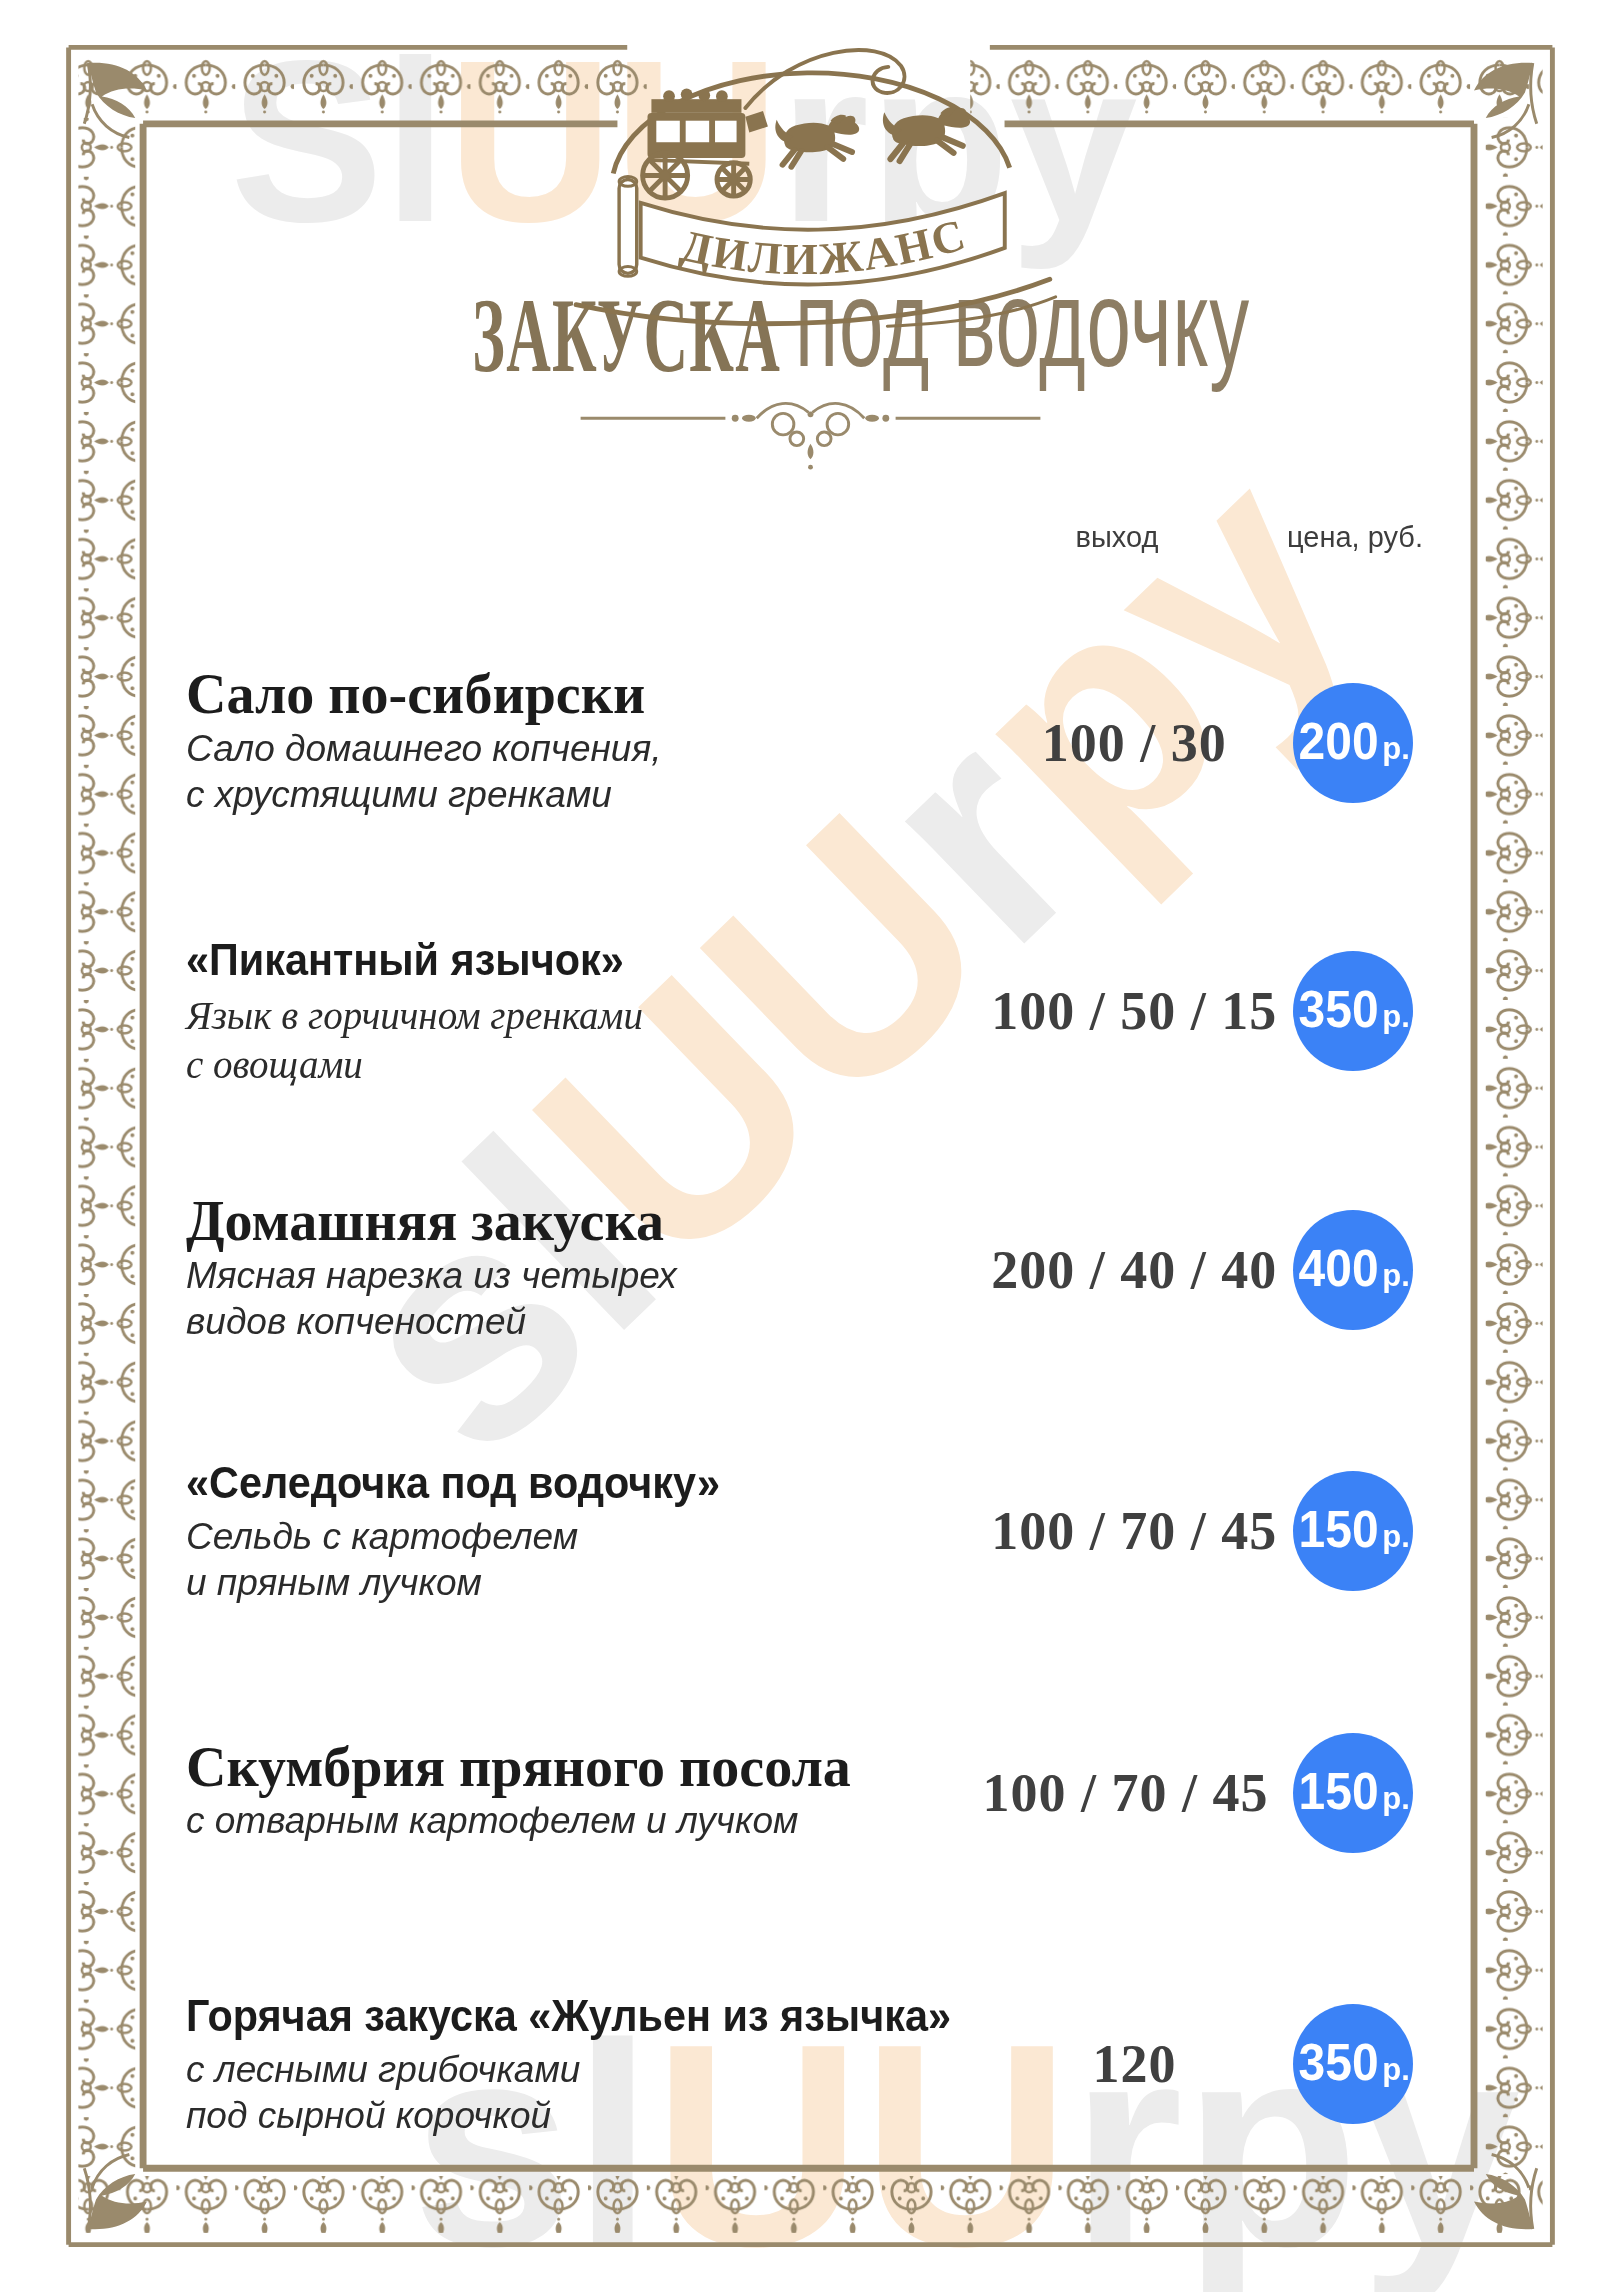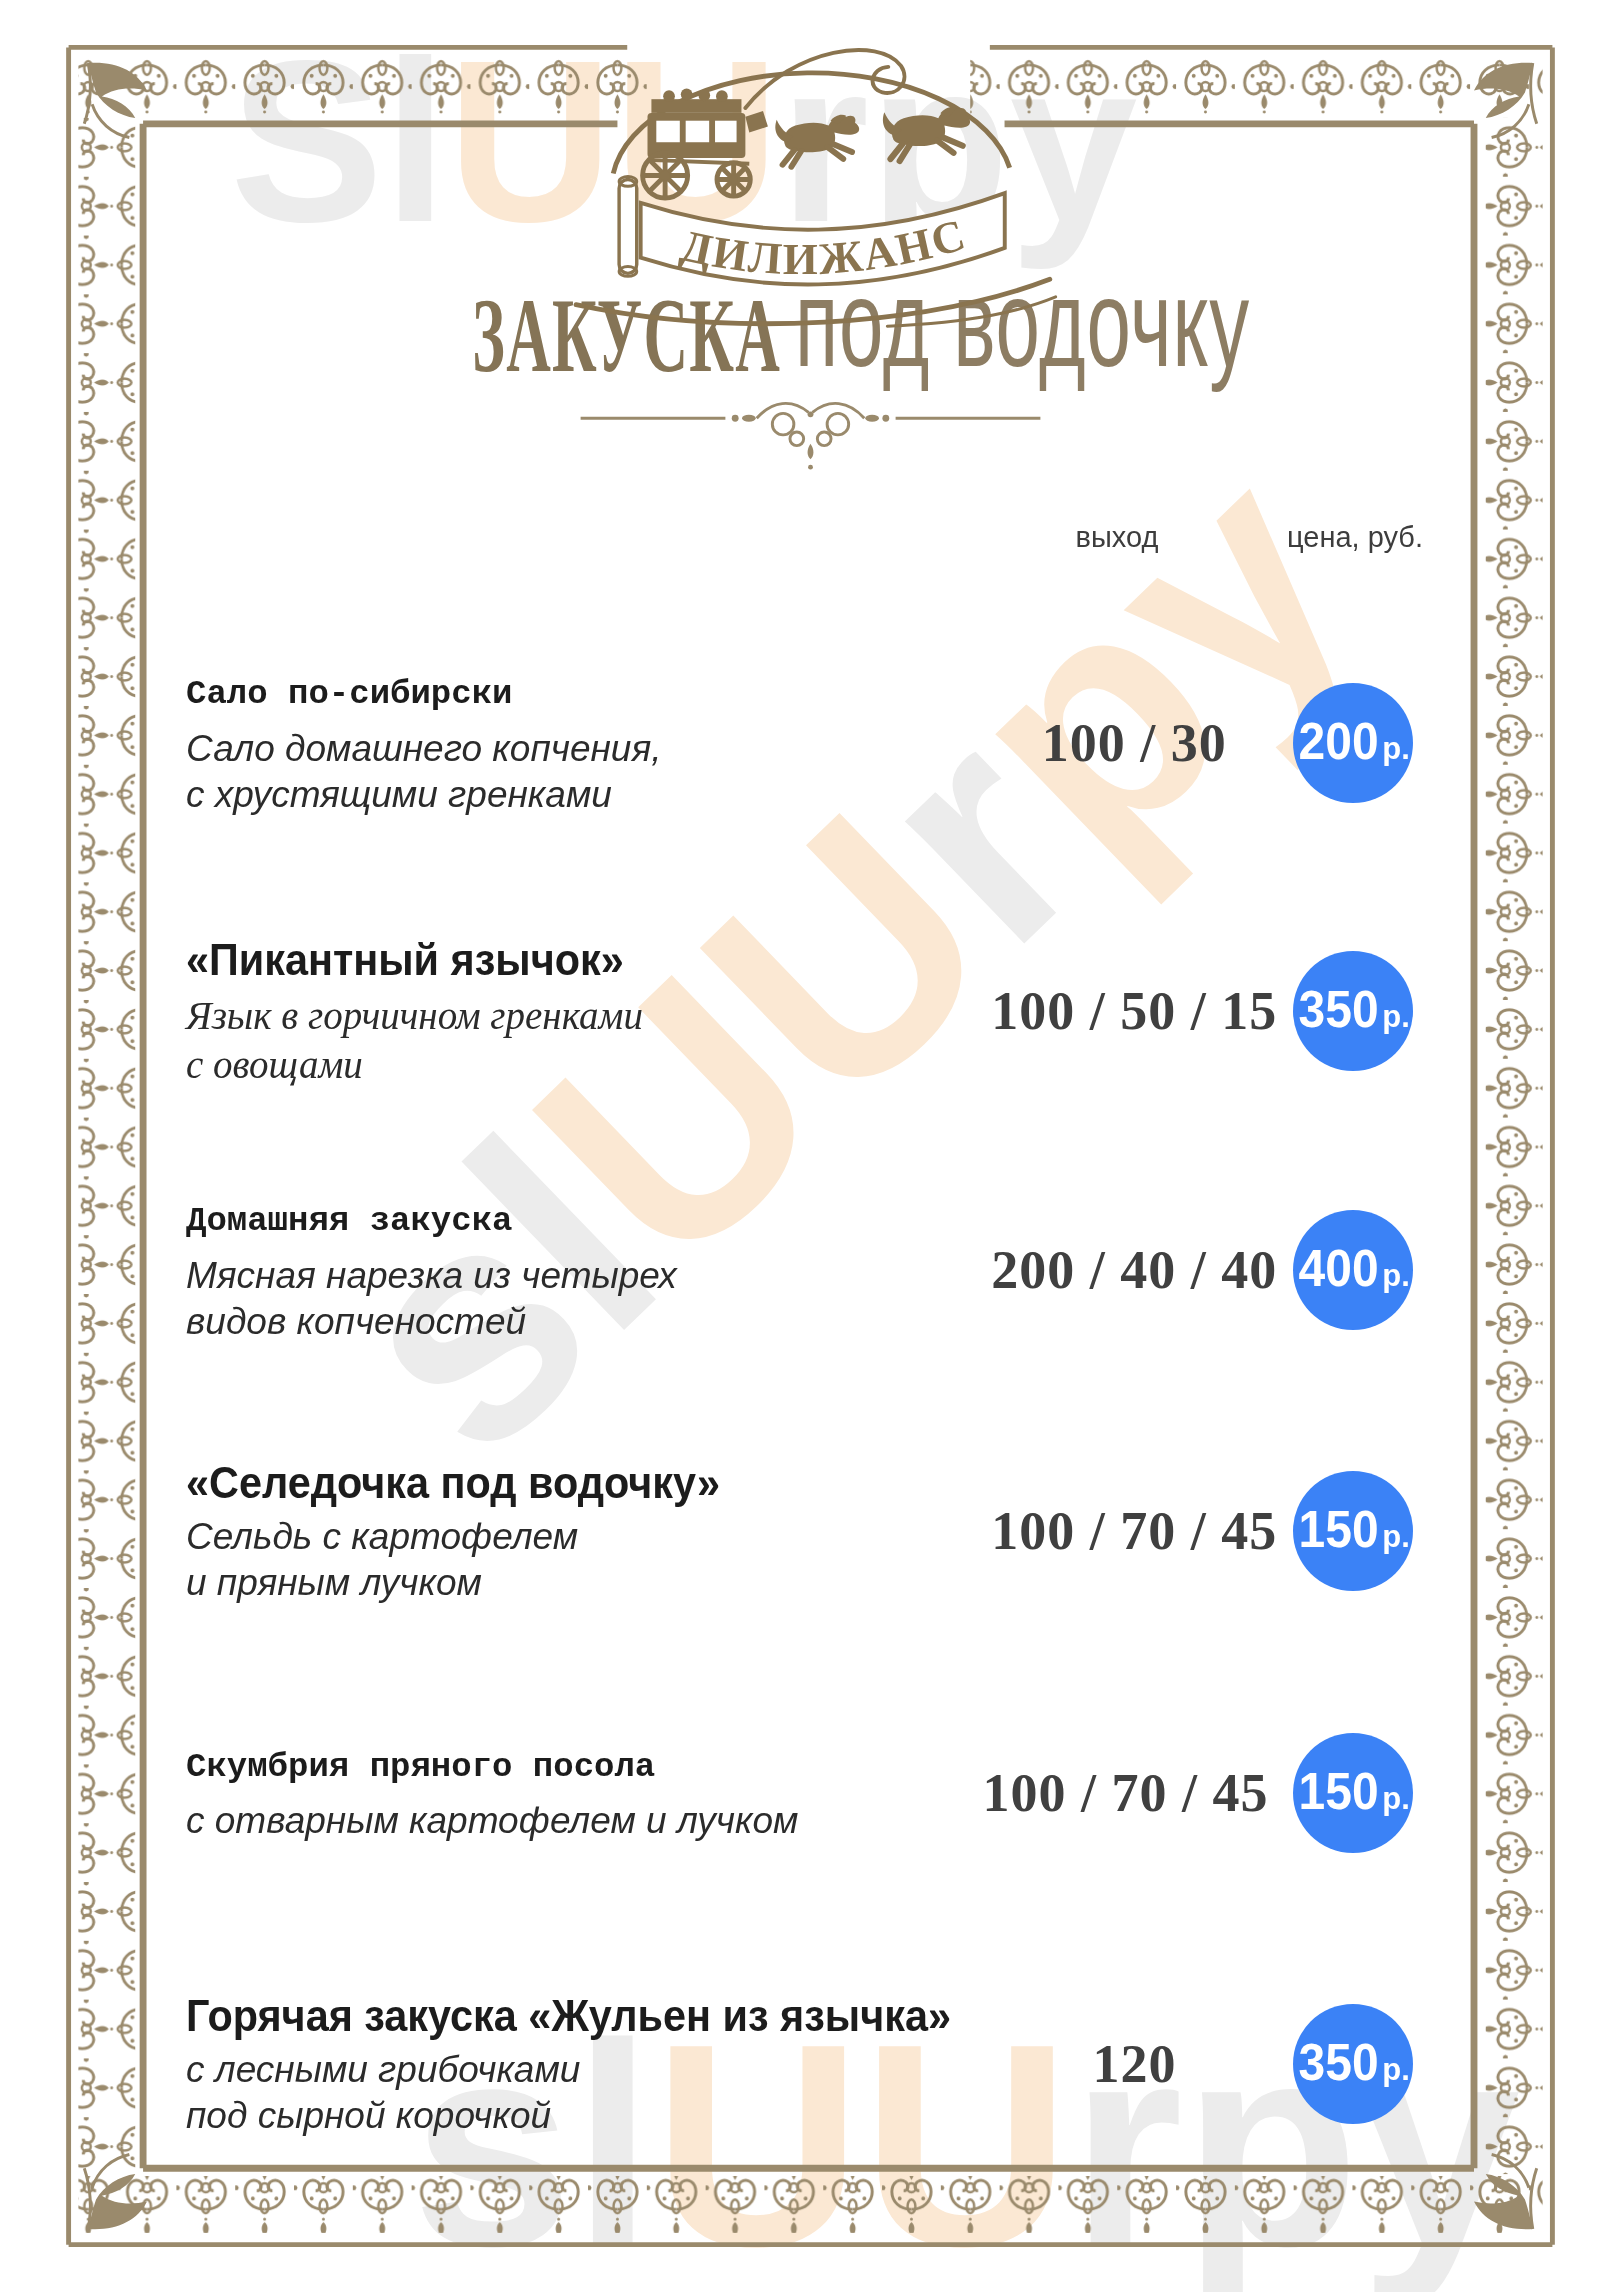--- a/index.html
+++ b/index.html
@@ -55,21 +55,21 @@
   .col-portion{left:1019px;top:521px;}
   .col-price{left:1257px;top:521px;}
   
   .row{
     position:absolute;left:186px;width:1227px;
     display:flex;align-items:center;z-index:2;
   }
   .item-text{width:796px;}
   .item-name{color:#1c1c1c;margin-bottom:5.9px;white-space:nowrap;}
   .name-serif .item-name{
-    font-family:Liberation Mono, monospace;font-weight:bold;font-size:34px;line-height:51px;
+    font-family:Liberation Serif, serif;font-weight:bold;font-size:56px;line-height:51px;
   }
   .name-sans .item-name{
     font-family:"Liberation Sans", sans-serif;font-weight:bold;font-size:45px;line-height:51px;
     display:inline-block;transform:scaleX(.92);transform-origin:left center;
   }
   .item-desc{white-space:pre-line;color:#2b2b2b;font-style:italic;}
   .desc-sans .item-desc{font-family:"Liberation Sans", sans-serif;font-size:37px;line-height:46px;}
   .desc-serif .item-desc{font-family:"Liberation Serif", serif;font-size:39px;line-height:49px;}
   .item-portion{
     width:306px;text-align:center;

